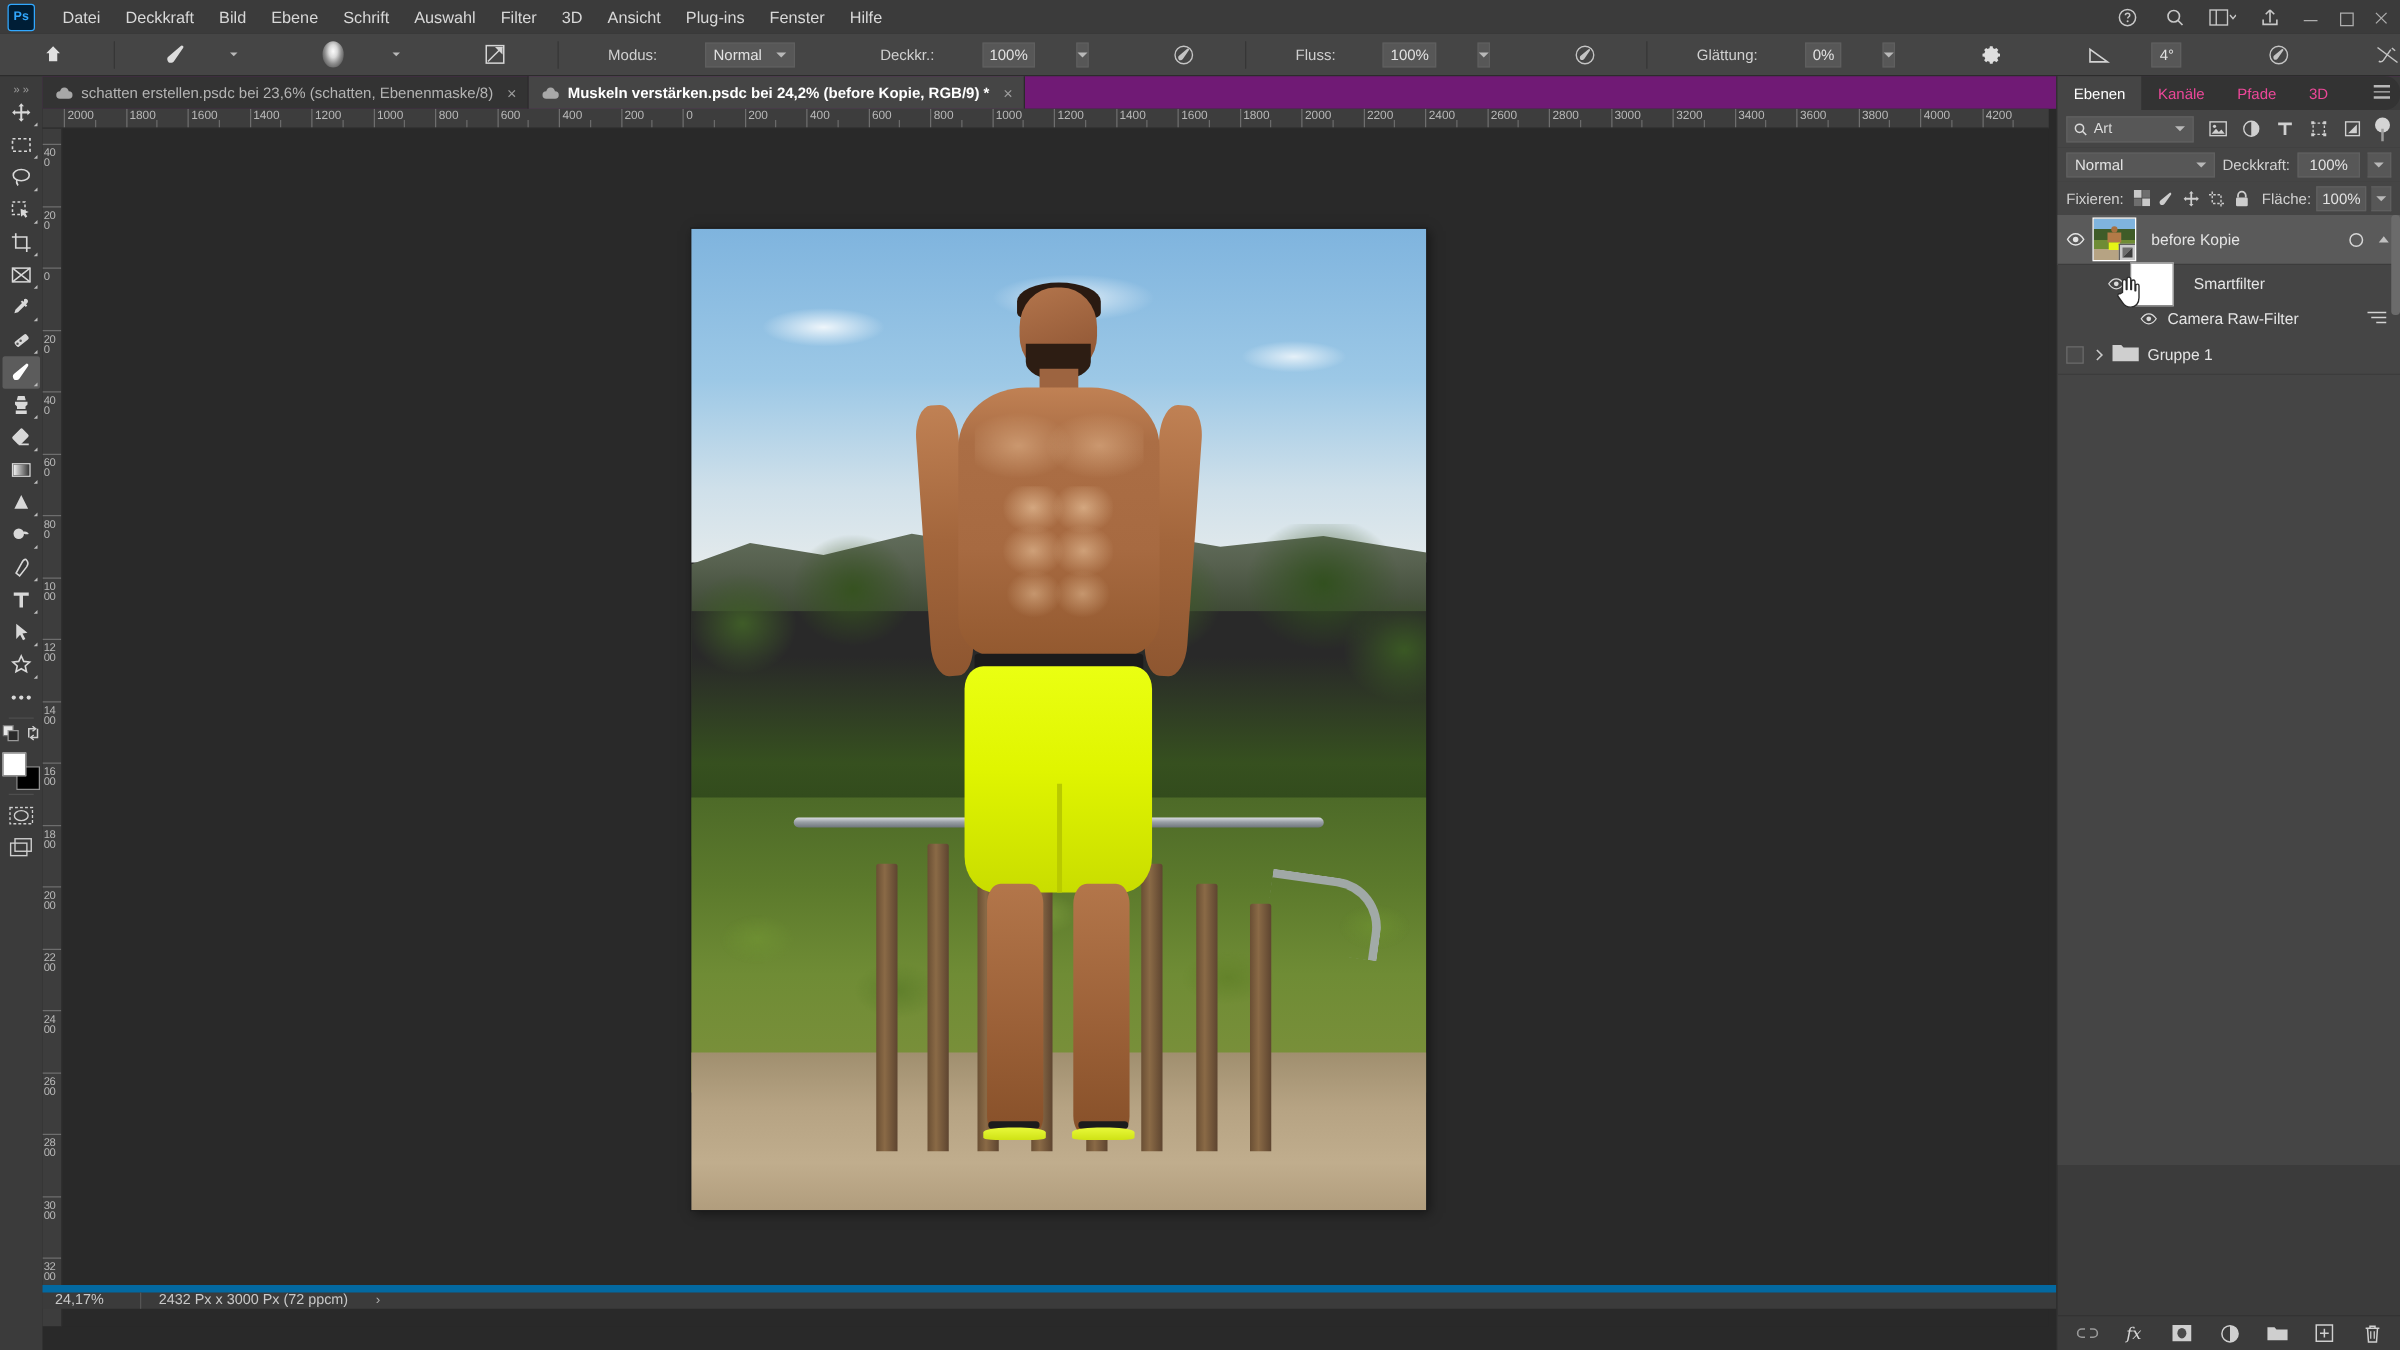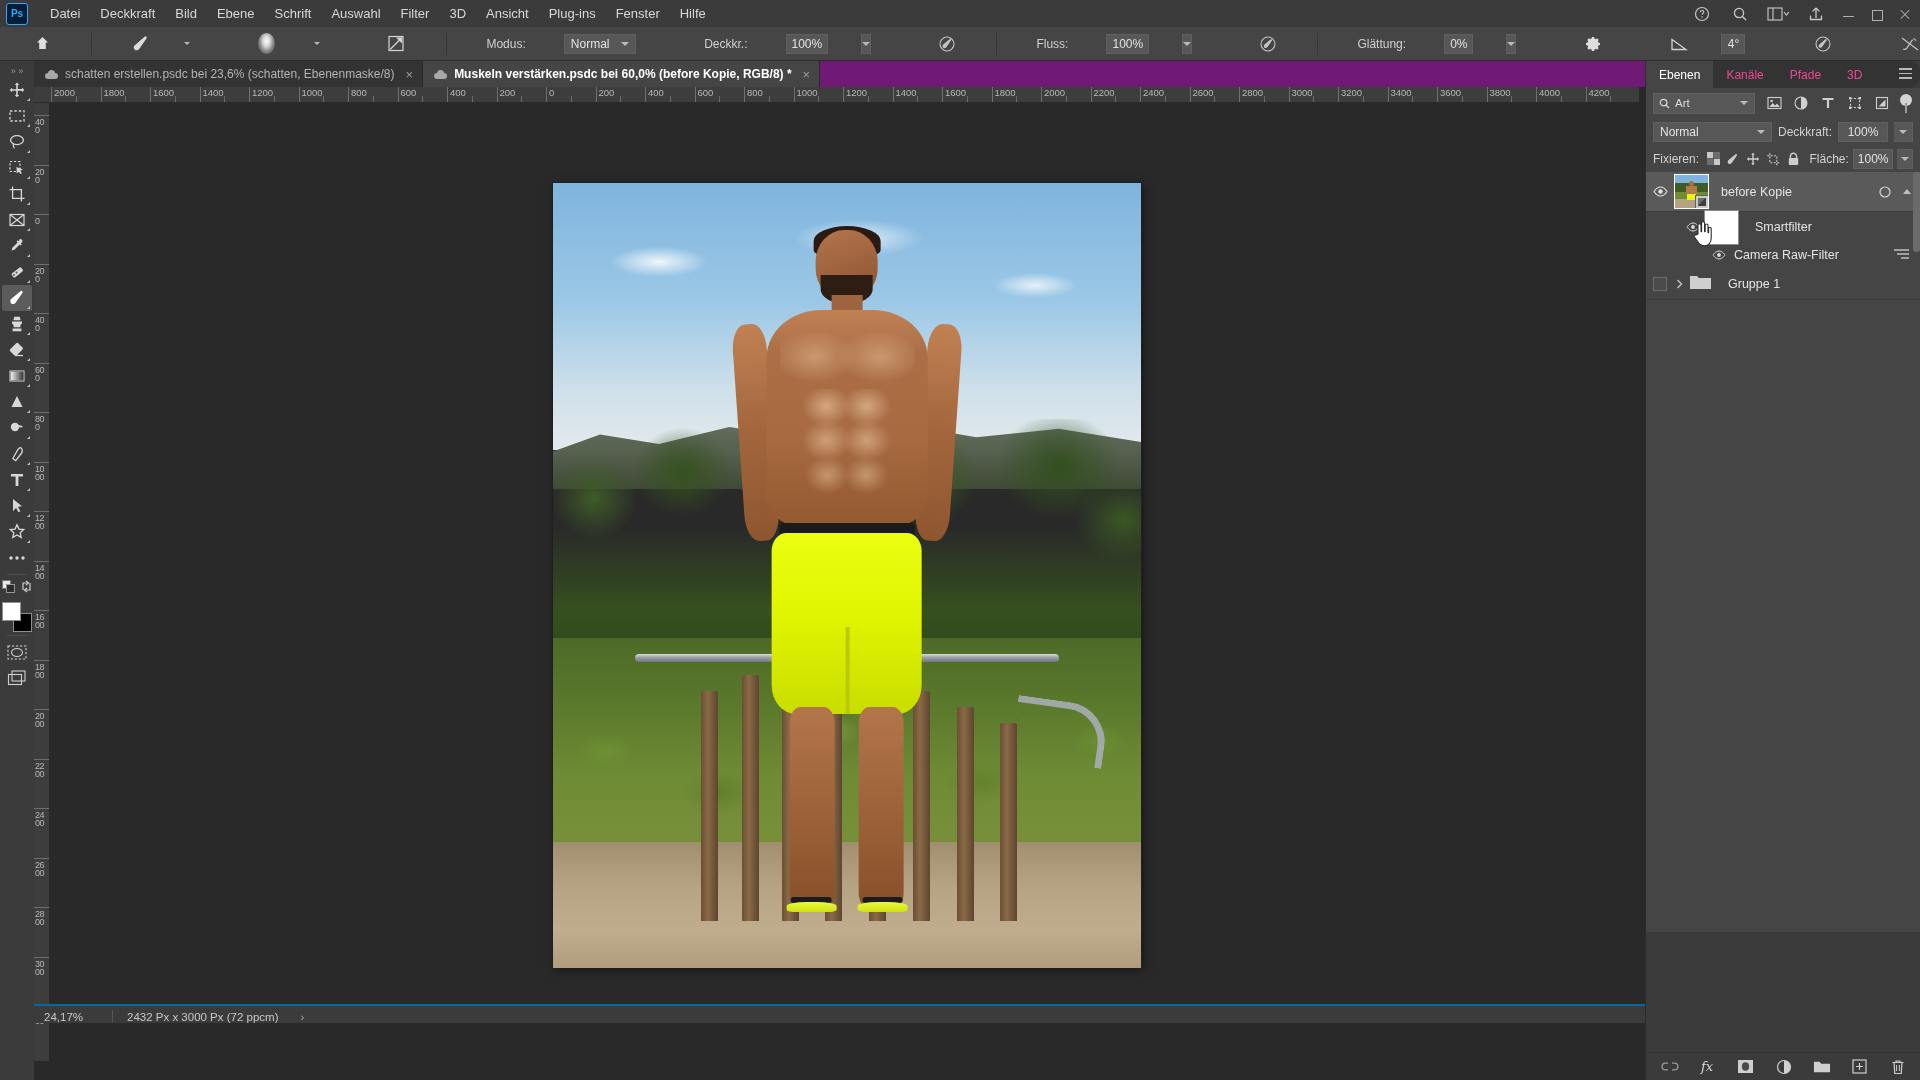--- a/index.html
+++ b/index.html
@@ -212,23 +212,23 @@
     background:linear-gradient(180deg,#b3764a,#9c6138 55%,#875029); border-radius:24%/8%; }
   .m-leg.l { left:2%; } .m-leg.r { right:2%; }
   .m-shoe { position:absolute; bottom:-1.5%; width:42%; height:5%;
     background:linear-gradient(180deg,#e8f93a,#cfe215); border-radius:40% 40% 20% 20%; }
   .m-shoe.l { left:-1%; } .m-shoe.r { right:-1%; }
   .m-sock { position:absolute; bottom:3%; width:34%; height:3%; background:#1c1c1c; border-radius:3px; }
   .m-sock.l { left:3%; } .m-sock.r { right:3%; }
 
   
   .statusbar {
-    position:absolute; left:34px; top:1004px; width:1886px; height:19px;
-    background:#3b3b3b; display:flex; align-items:flex-end; font-size:11.5px; color:#c8c8c8;
-    border-top:2px solid #0369a1;
+    position:absolute; left:34px; top:1028px; width:1886px; height:19px;
+    background:#3b3b3b; display:flex; align-items:flex-start; font-size:11.5px; color:#c8c8c8;
+    border-top:6px solid #0369a1;
   }
   .sb-zoom { width:78px; padding-left:10px; }
   .sb-sep { width:1px; height:13px; background:#555; }
   .sb-doc { padding-left:14px; }
   .sb-arrow { margin-left:22px; color:#b0b0b0; font-size:11px; }
 
   
   .rightdock {
     position:absolute; left:1645px; top:61px; width:275px; height:1019px; background:#3b3b3b;
     border-left:1px solid #2c2c2c;
@@ -446,21 +446,21 @@
   </div>
 
   <div class="tabbar" id="tabbar">
       <div class="tab">
         <span class="cloudic"></span>
         <span>schatten erstellen.psdc bei 23,6% (schatten, Ebenenmaske/8)</span>
         <span class="x">×</span>
       </div>
       <div class="tab active">
         <span class="cloudic"></span>
-        <span>Muskeln verstärken.psdc bei 60,0% (before Kopie, RGB/8) *</span>
+        <span>Muskeln verstärken.psdc bei 24,2% (before Kopie, RGB/9) *</span>
         <span class="x">×</span>
       </div>
     </div>
 
   <div class="toolbar">
     <div class="tb-grip">» »</div>
 
     <div class="tb-btn">
       <svg width="18" height="18" viewBox="0 0 18 18">
           <path d="M9 1.5l2.2 2.4H9.8v4.1h4.1V6.6L16.3 9l-2.4 2.2V9.8H9.8v4.1h1.4L9 16.3l-2.2-2.4h1.4V9.8H4.1v1.4L1.7 9l2.4-2.2v1.4h4.1V4.1H6.8L9 1.5z" fill="#d8d8d8"></path>
@@ -969,21 +969,21 @@
         <span style="width:11px;display:flex;align-items:center;justify-content:center;">
           <svg width="7" height="10" viewBox="0 0 7 10">
               <path d="M1.5 1l4 4-4 4" fill="none" stroke="#cacaca" stroke-width="1.3"></path>
             </svg>
         </span>
         <span style="margin-left:4px">
           <svg width="23" height="18" viewBox="0 0 23 18">
               <path d="M1 3h7l1.8 2H22v11H1z" fill="#cfcfcf"></path>
             </svg>
         </span>
-        <span class="layer-name" style="margin-left:16px">Gruppe 1</span>
+        <span class="layer-name" style="margin-left:6px">Gruppe 1</span>
       </div>
 
       <span class="cursor-hand" style="left:45px; top:49px;">
         <svg width="22" height="26" viewBox="0 0 22 26">
           <path d="M7 13V4.2a1.5 1.5 0 0 1 3 0v6.4h.6V2.2a1.5 1.5 0 0 1 3 0v8.4h.6V4.4a1.4 1.4 0 0 1 2.8 0v7.2h.6V7.6a1.3 1.3 0 0 1 2.6 0v9.6c0 4.3-2.6 7.5-6.6 7.5-3.2 0-5-1.2-6.4-3.4L3.4 16c-.6-1 .2-2.4 1.5-1.9z" fill="#ffffff" stroke="#2b2b2b" stroke-width="1.1" stroke-linejoin="round"></path>
         </svg>
       </span>
 
       <span style="position:absolute;right:0;top:0;width:7px;height:80px;background:#6b6b6b;border-radius:3px;"></span>
     </div>

